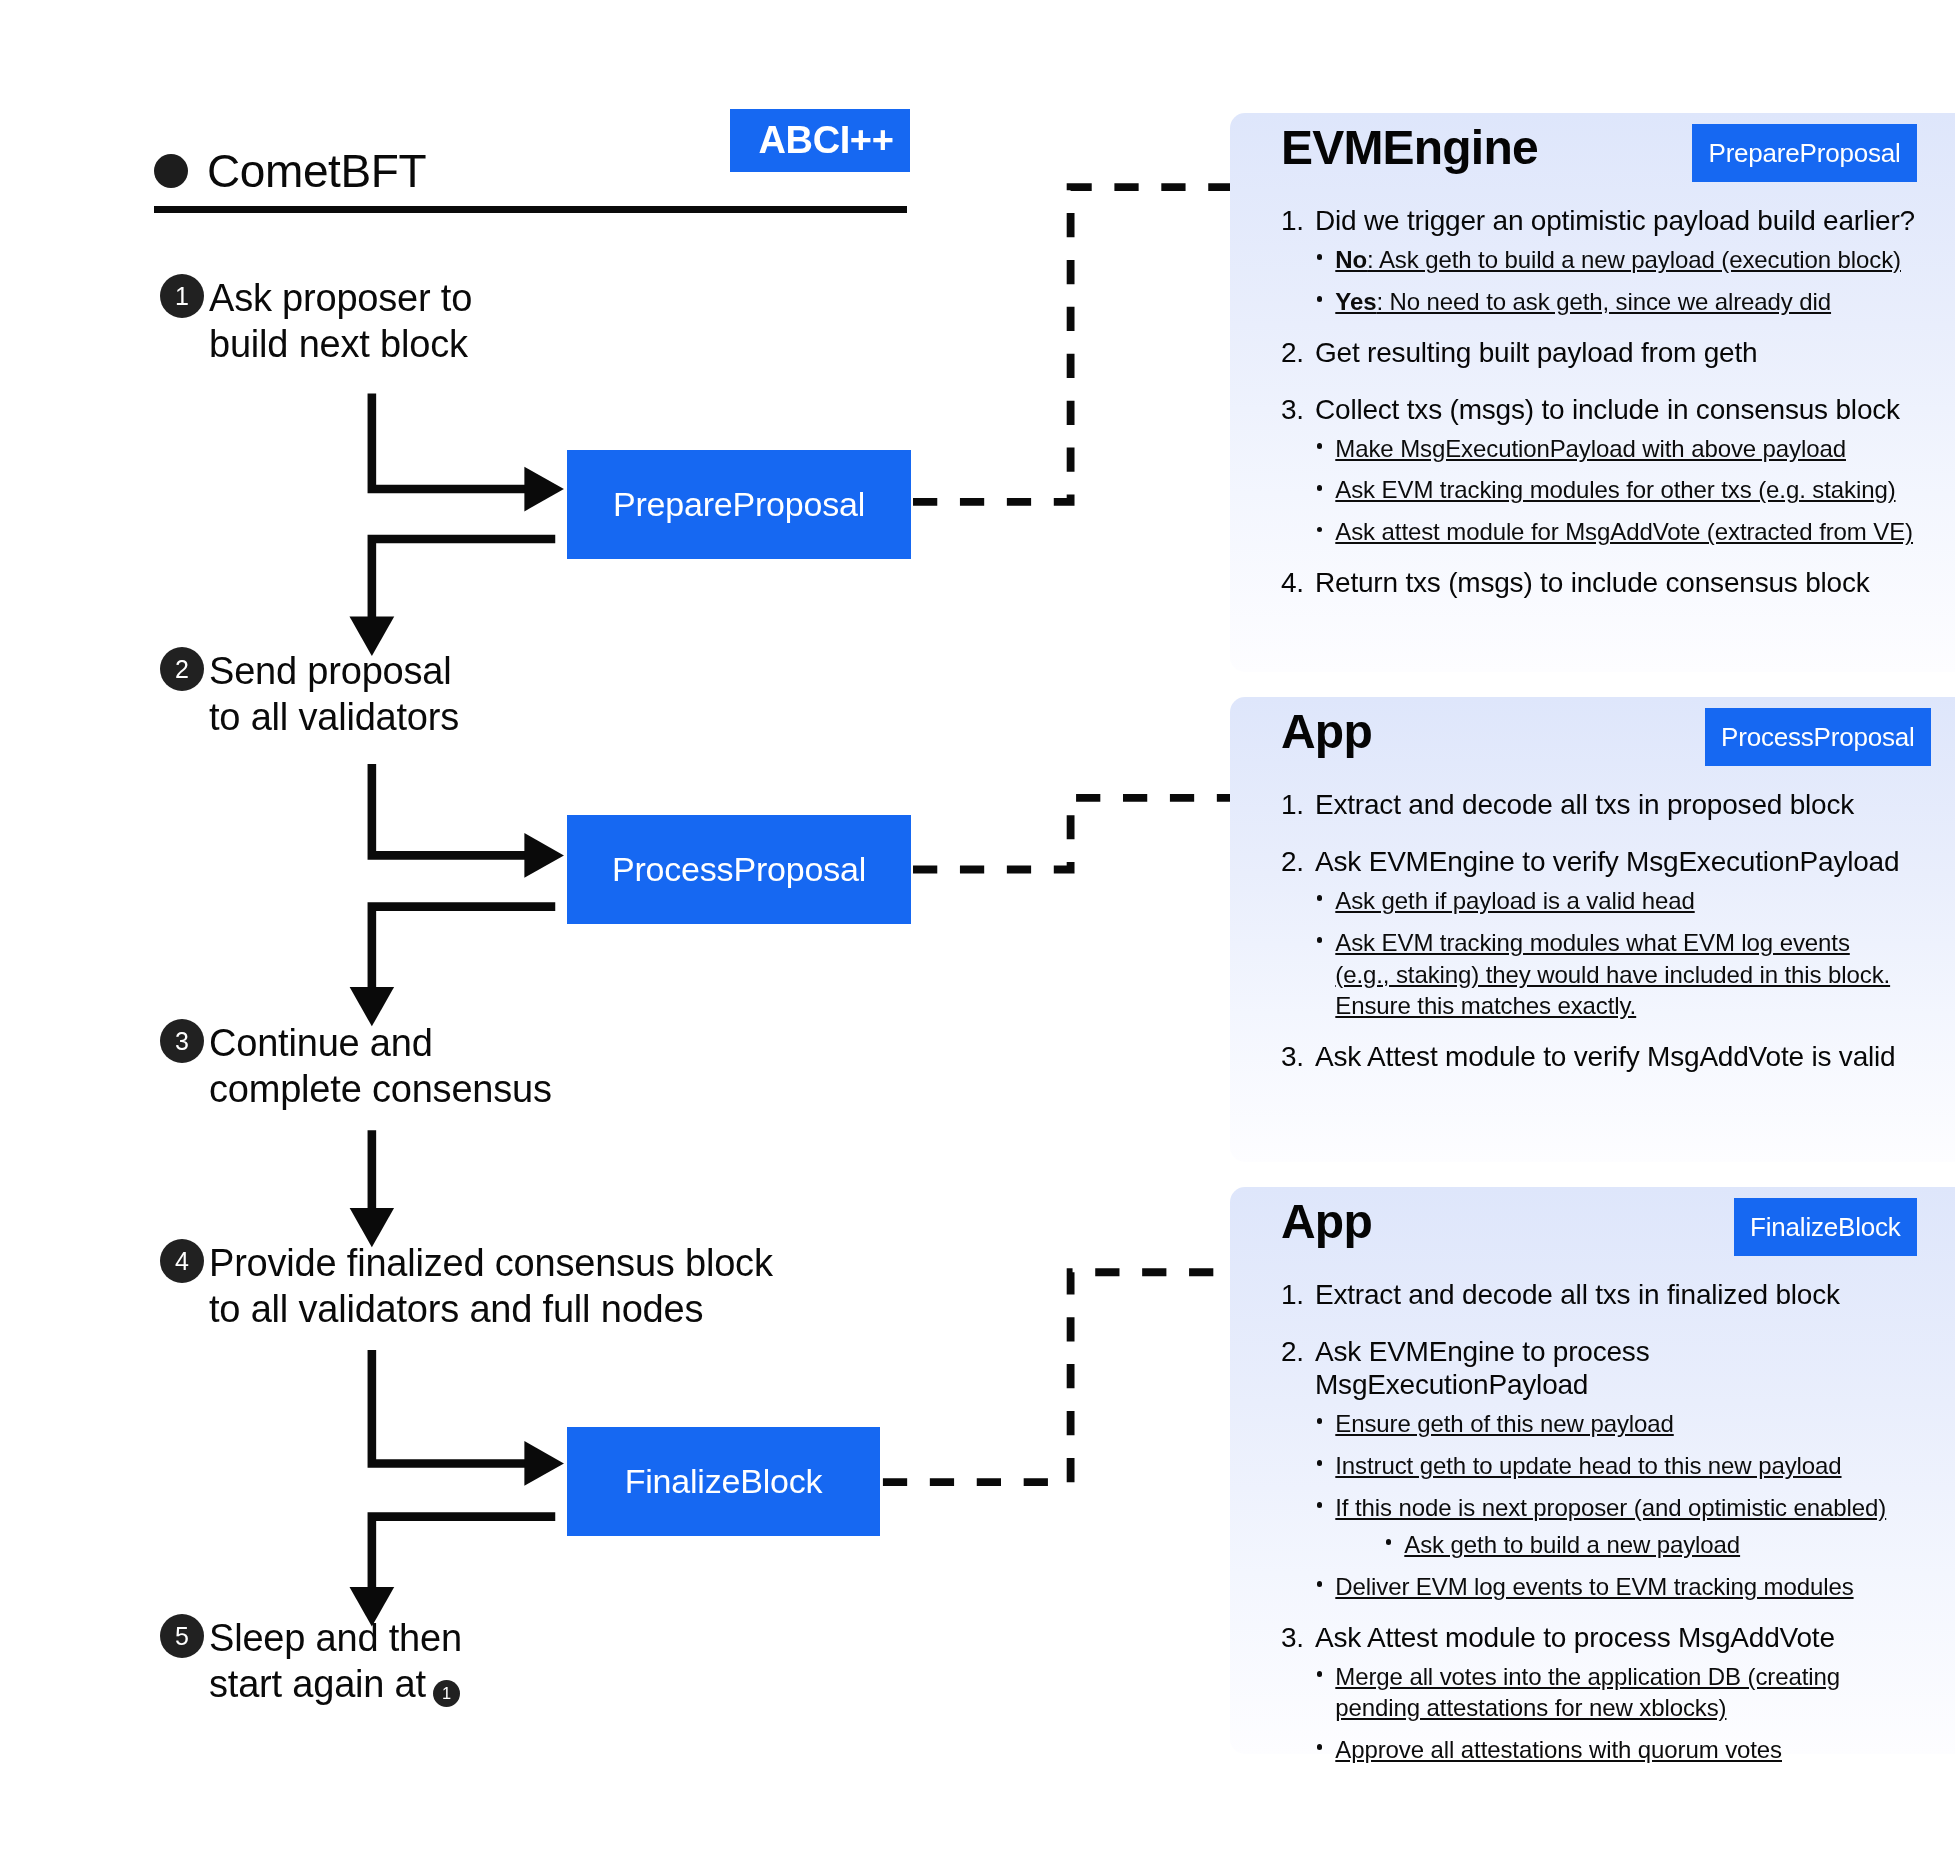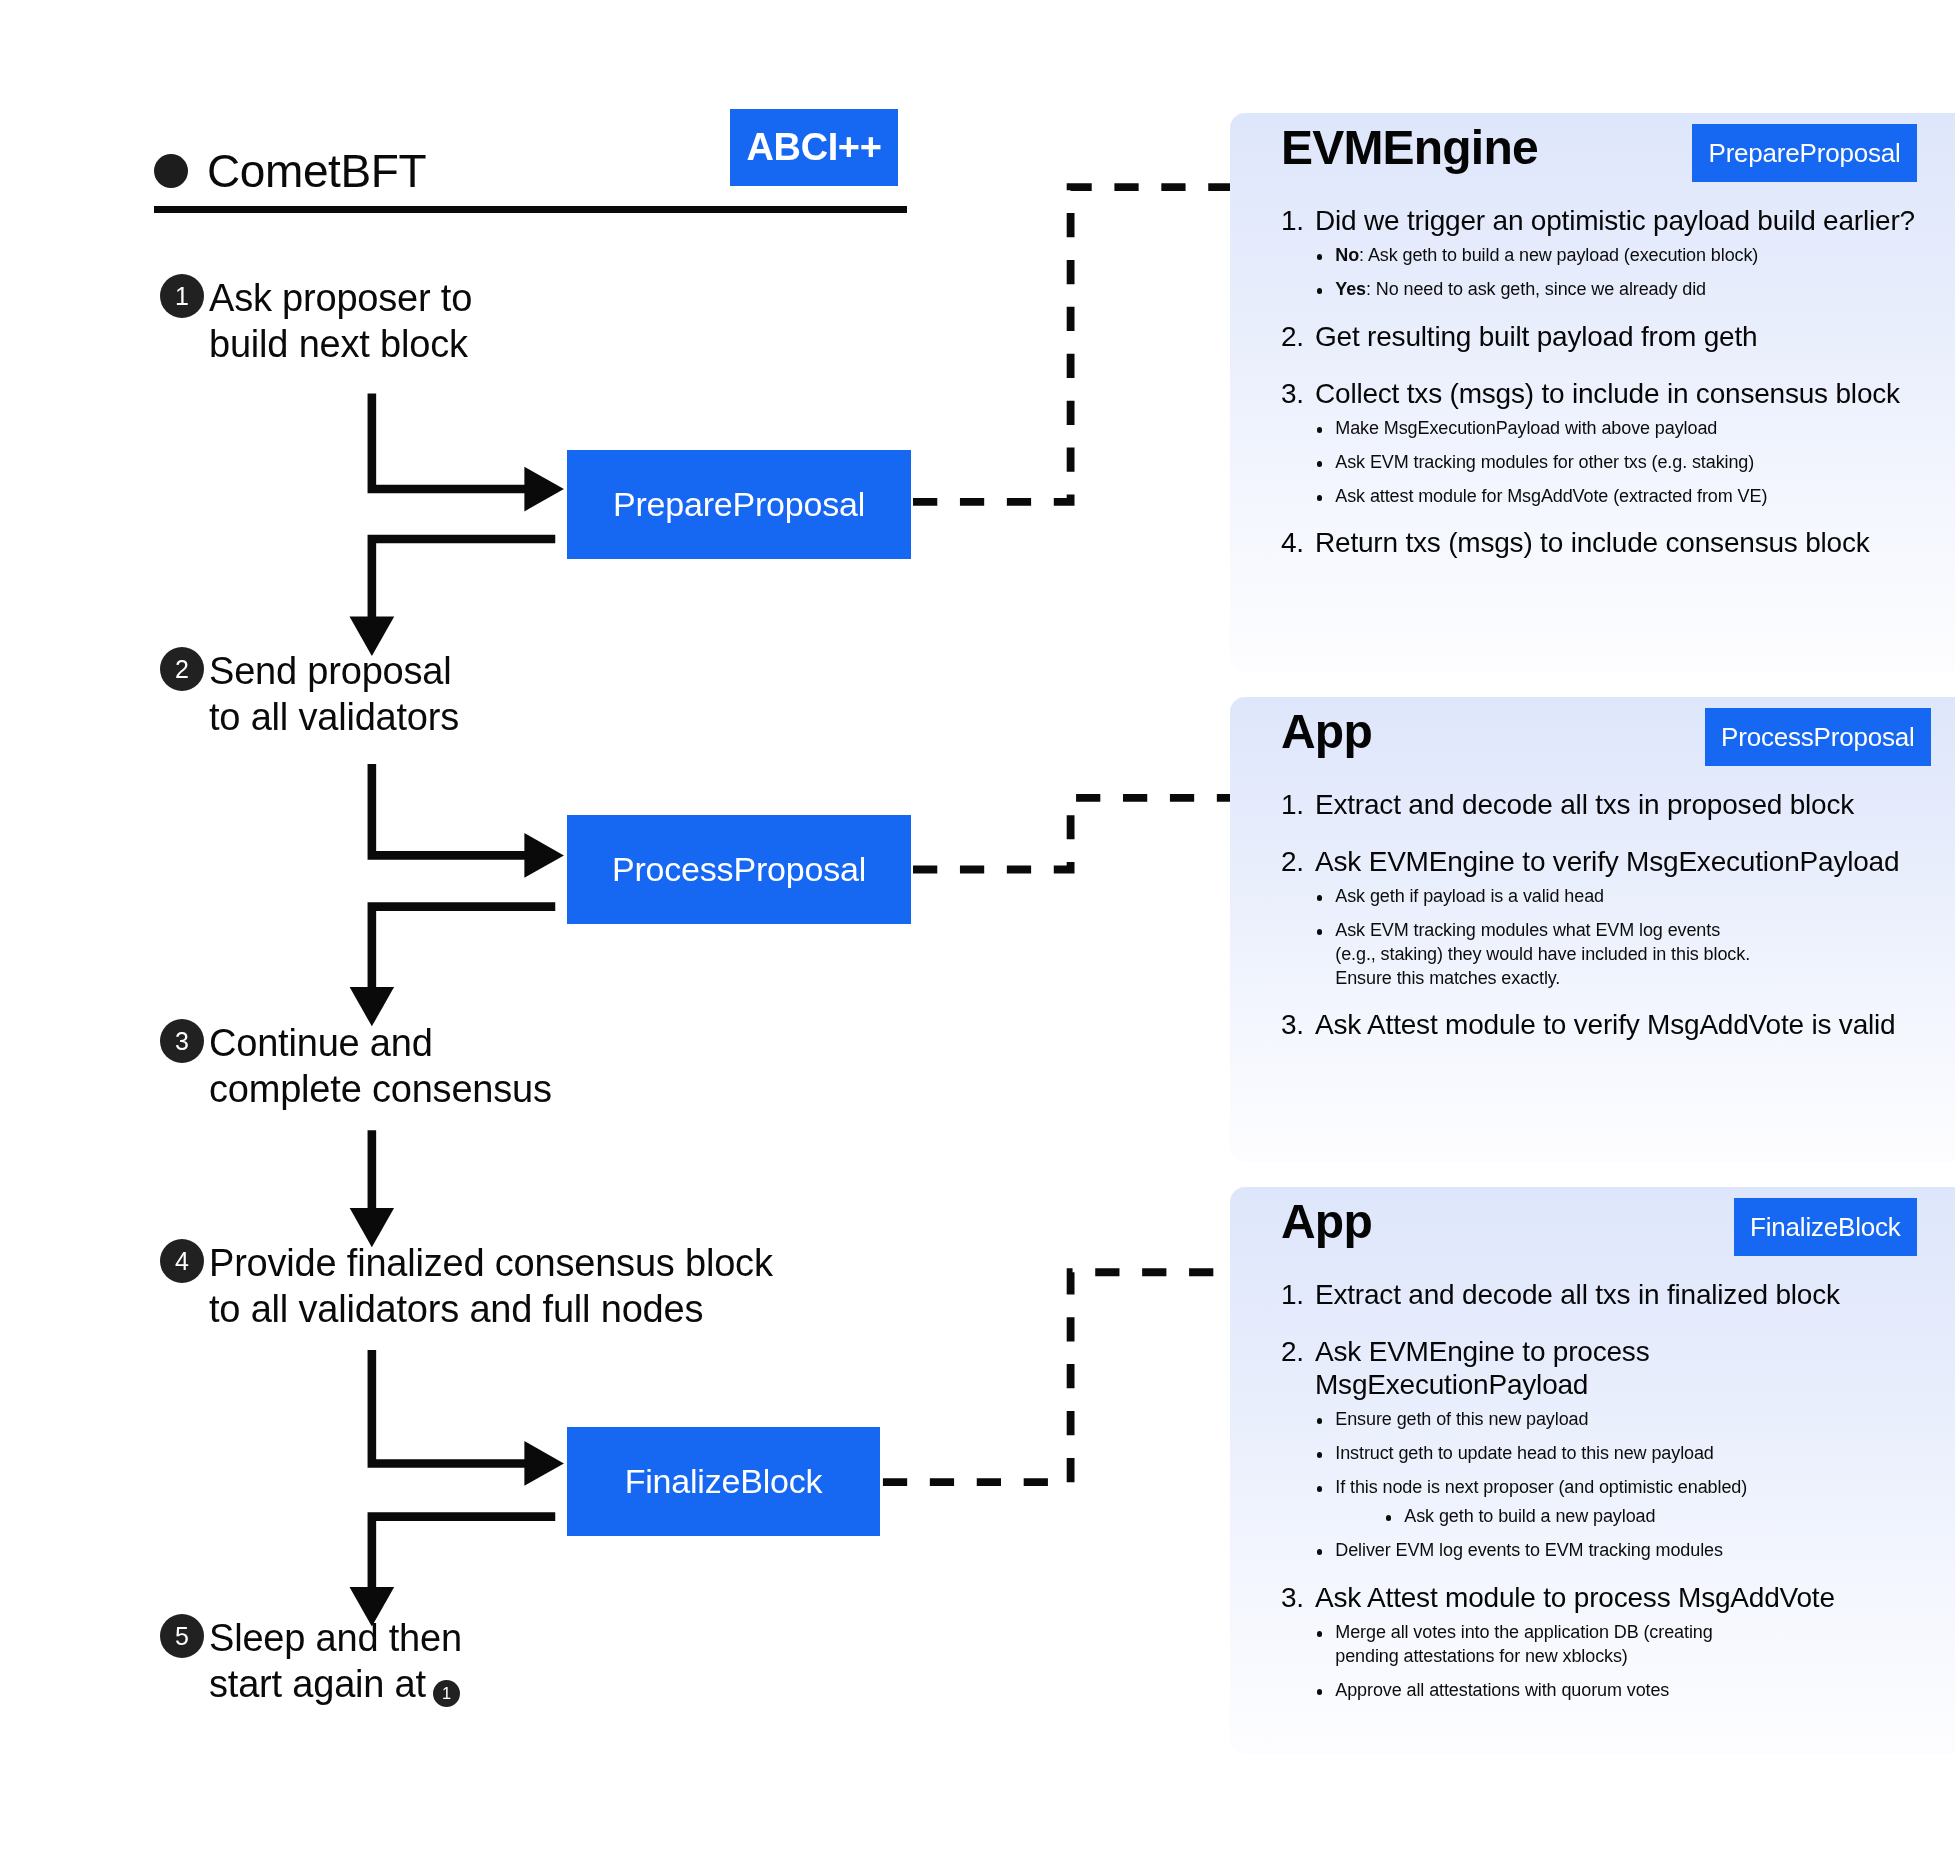--- a/index.html
+++ b/index.html
@@ -37,23 +37,23 @@
     color:#0a0a0a;
     letter-spacing:-0.4px;
     white-space:nowrap;
     line-height:1;
   }
   #abci-badge{
     position:absolute;
     left:730px;
     top:109px;
     width:168px;
-    height:77px;
+    height:63px;
     background:#1668f2;
-    display:flex;align-items:center;justify-content:center;
+    display:flex;align-items:center;justify-content:center;padding-left:12px;
   }
   #abci-badge span{
     color:#ffffff;font-size:38px;font-weight:bold;letter-spacing:-0.4px;
   }
   #header-rule{
     position:absolute;
     left:154px;top:206px;
     width:753px;height:6.6px;
     background:#0a0a0a;
   }
@@ -180,26 +180,27 @@
     list-style:none;
     margin:7px 0 18px 0;
     padding:0 0 0 34px;
   }
   ul.subs.nested{
     padding-left:69px;
     margin:5.5px 0 5.5px 0;
   }
   ul.subs li{
     position:relative;
-    font-size:18px;
+    font-size:24px;
     line-height:1.32;
     color:#0c0c0c;
     margin-bottom:10.2px;
     padding-left:20.3px;
     letter-spacing:-0.1px;
+    text-decoration:underline;
   }
   ul.subs li:before{
     content:"";
     position:absolute;
     left:1.6px;top:10.2px;
     width:5.9px;height:5.9px;border-radius:50%;
     background:#0c0c0c;
   }
   ul.subs li b{font-weight:bold;}
   .gap-after{margin-bottom:24px;}

